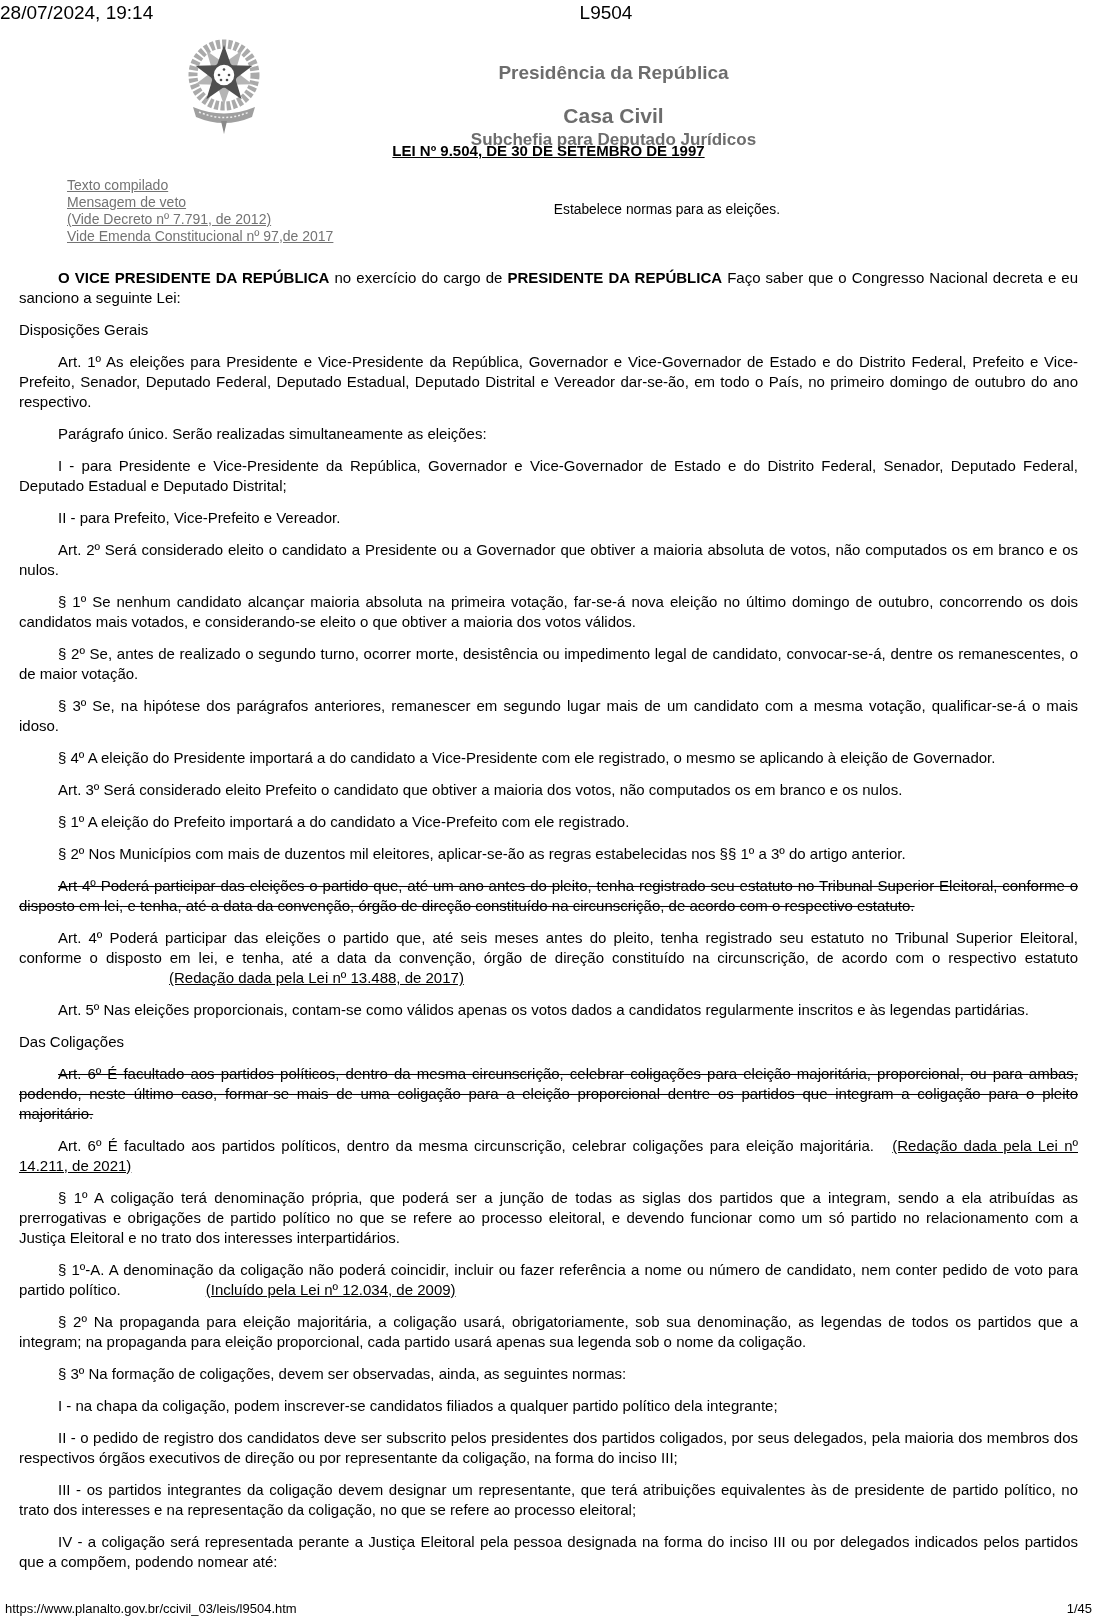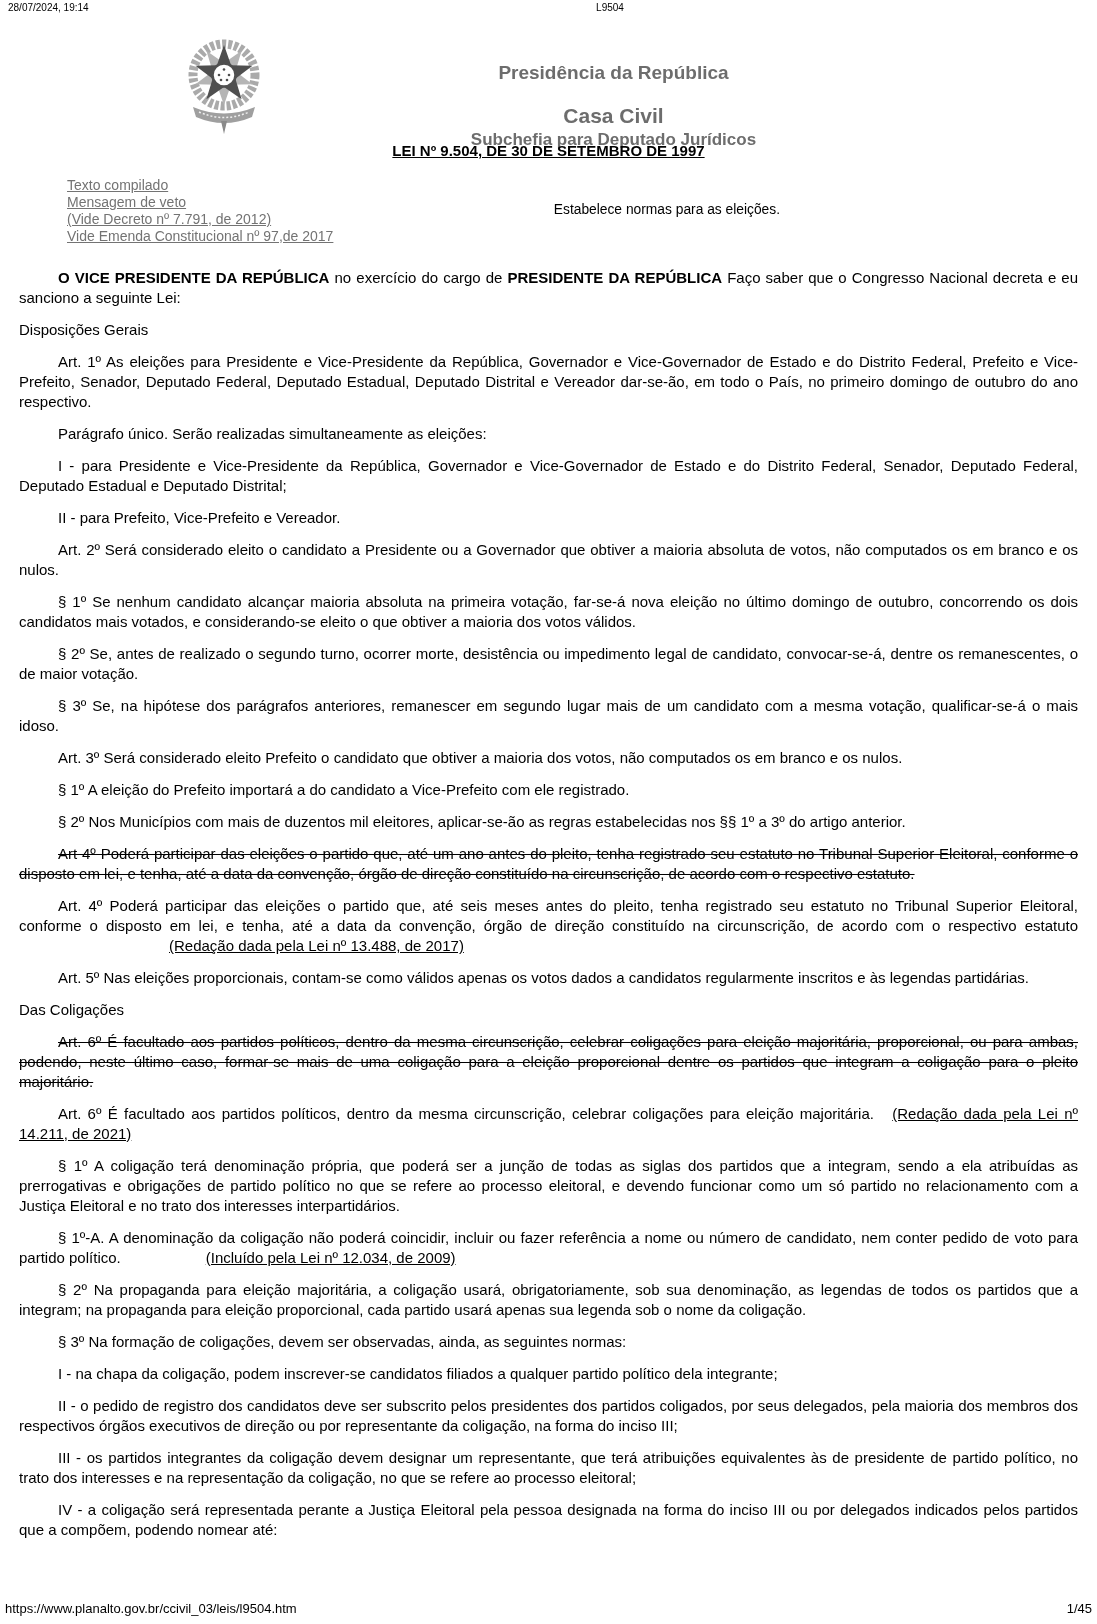--- a/index.html
+++ b/index.html
@@ -1,20 +1,20 @@
 <!DOCTYPE html>
 <html><head>
 <meta charset="utf-8">
 <style>
   html,body{margin:0;padding:0;background:#ffffff;}
   body{font-family:"Liberation Sans", sans-serif;color:#000;}
   .page{position:relative;width:1097px;height:1624px;background:#fff;overflow:hidden;margin:0 auto;}
 
   
-  .print-header{position:absolute;top:2px;left:8px;right:5px;font-size:10px;height:18px;}
+  .print-header{position:absolute;top:2px;left:0;right:5px;font-size:19px;height:18px;}
   .ph-date{position:absolute;left:0;top:0;}
   .ph-code{position:absolute;left:50%;transform:translateX(-50%) translateX(60px);top:0;}
   .print-footer{position:absolute;bottom:8px;left:5px;right:5px;font-size:13px;}
   .pf-url{position:absolute;left:0;bottom:0;}
   .pf-page{position:absolute;right:0;bottom:0;}
 
   
   .masthead{position:absolute;top:33px;left:0;right:0;height:110px;}
   .emblem{position:absolute;left:185px;top:0;}
   .mast-text{margin-left:150px;margin-right:20px;text-align:center;padding-top:9px;color:#6d6d6d;}
@@ -85,20 +85,21 @@
       <p class="para"><span style="font-weight: bold;">O VICE PRESIDENTE DA REPÚBLICA</span><span> no exercício do cargo de </span><span style="font-weight: bold;">PRESIDENTE DA REPÚBLICA</span><span> Faço saber que o Congresso Nacional decreta e eu sanciono a seguinte Lei:</span></p>
       <p class="para center"><span>Disposições Gerais</span></p>
       <p class="para"><span>Art. 1º As eleições para Presidente e Vice-Presidente da República, Governador e Vice-Governador de Estado e do Distrito Federal, Prefeito e Vice-Prefeito, Senador, Deputado Federal, Deputado Estadual, Deputado Distrital e Vereador dar-se-ão, em todo o País, no primeiro domingo de outubro do ano respectivo.</span></p>
       <p class="para"><span>Parágrafo único. Serão realizadas simultaneamente as eleições:</span></p>
       <p class="para"><span>I - para Presidente e Vice-Presidente da República, Governador e Vice-Governador de Estado e do Distrito Federal, Senador, Deputado Federal, Deputado Estadual e Deputado Distrital;</span></p>
       <p class="para"><span>II - para Prefeito, Vice-Prefeito e Vereador.</span></p>
       <p class="para"><span>Art. 2º Será considerado eleito o candidato a Presidente ou a Governador que obtiver a maioria absoluta de votos, não computados os em branco e os nulos.</span></p>
       <p class="para"><span>§ 1º Se nenhum candidato alcançar maioria absoluta na primeira votação, far-se-á nova eleição no último domingo de outubro, concorrendo os dois candidatos mais votados, e considerando-se eleito o que obtiver a maioria dos votos válidos.</span></p>
       <p class="para"><span>§ 2º Se, antes de realizado o segundo turno, ocorrer morte, desistência ou impedimento legal de candidato, convocar-se-á, dentre os remanescentes, o de maior votação.</span></p>
       <p class="para"><span>§ 3º Se, na hipótese dos parágrafos anteriores, remanescer em segundo lugar mais de um candidato com a mesma votação, qualificar-se-á o mais idoso.</span></p>
+      <p class="para"><span>§ 4º A eleição do Presidente importará a do candidato a Vice-Presidente com ele registrado, o mesmo se aplicando à eleição de Governador.</span></p>
       <p class="para"><span>Art. 3º Será considerado eleito Prefeito o candidato que obtiver a maioria dos votos, não computados os em branco e os nulos.</span></p>
       <p class="para"><span>§ 1º A eleição do Prefeito importará a do candidato a Vice-Prefeito com ele registrado.</span></p>
       <p class="para"><span>§ 2º Nos Municípios com mais de duzentos mil eleitores, aplicar-se-ão as regras estabelecidas nos §§ 1º a 3º do artigo anterior.</span></p>
       <p class="para strike"><span>Art 4º Poderá participar das eleições o partido que, até um ano antes do pleito, tenha registrado seu estatuto no Tribunal Superior Eleitoral, conforme o disposto em lei, e tenha, até a data da convenção, órgão de direção constituído na circunscrição, de acordo com o respectivo estatuto.</span></p>
       <p class="para"><span>Art. 4º  Poderá participar das eleições o partido que, até seis meses antes do pleito, tenha registrado seu estatuto no Tribunal Superior Eleitoral, conforme o disposto em lei, e tenha, até a data da convenção, órgão de direção constituído na circunscrição, de acordo com o respectivo estatuto</span><span class="gap" style="width: 150px;"></span><a class="doclink" href="#">(Redação dada pela Lei nº 13.488, de 2017)</a></p>
       <p class="para"><span>Art. 5º Nas eleições proporcionais, contam-se como válidos apenas os votos dados a candidatos regularmente inscritos e às legendas partidárias.</span></p>
       <p class="para center"><span>Das Coligações</span></p>
       <p class="para strike"><span>Art. 6º É facultado aos partidos políticos, dentro da mesma circunscrição, celebrar coligações para eleição majoritária, proporcional, ou para ambas, podendo, neste último caso, formar-se mais de uma coligação para a eleição proporcional dentre os partidos que integram a coligação para o pleito majoritário.</span></p>
       <p class="para"><span>Art. 6º É facultado aos partidos políticos, dentro da mesma circunscrição, celebrar coligações para eleição majoritária. </span><span class="gap" style="width: 12px;"></span><a class="doclink" href="#">(Redação dada pela Lei nº 14.211, de 2021)</a></p>
       <p class="para"><span>§ 1º A coligação terá denominação própria, que poderá ser a junção de todas as siglas dos partidos que a integram, sendo a ela atribuídas as prerrogativas e obrigações de partido político no que se refere ao processo eleitoral, e devendo funcionar como um só partido no relacionamento com a Justiça Eleitoral e no trato dos interesses interpartidários.</span></p>

